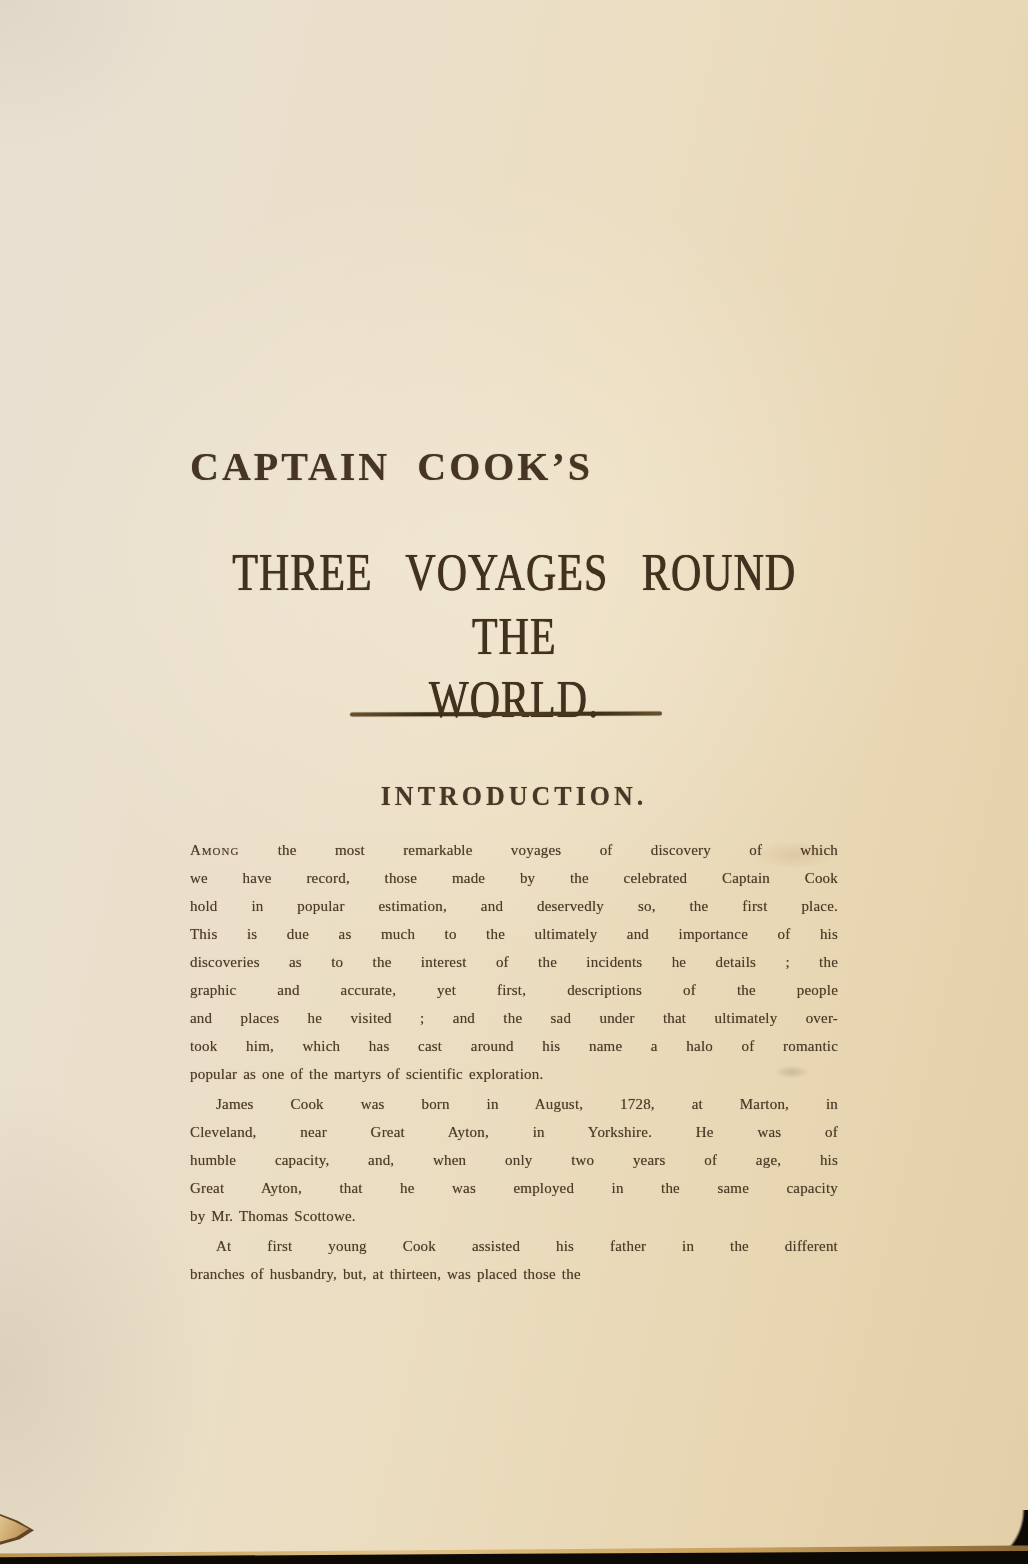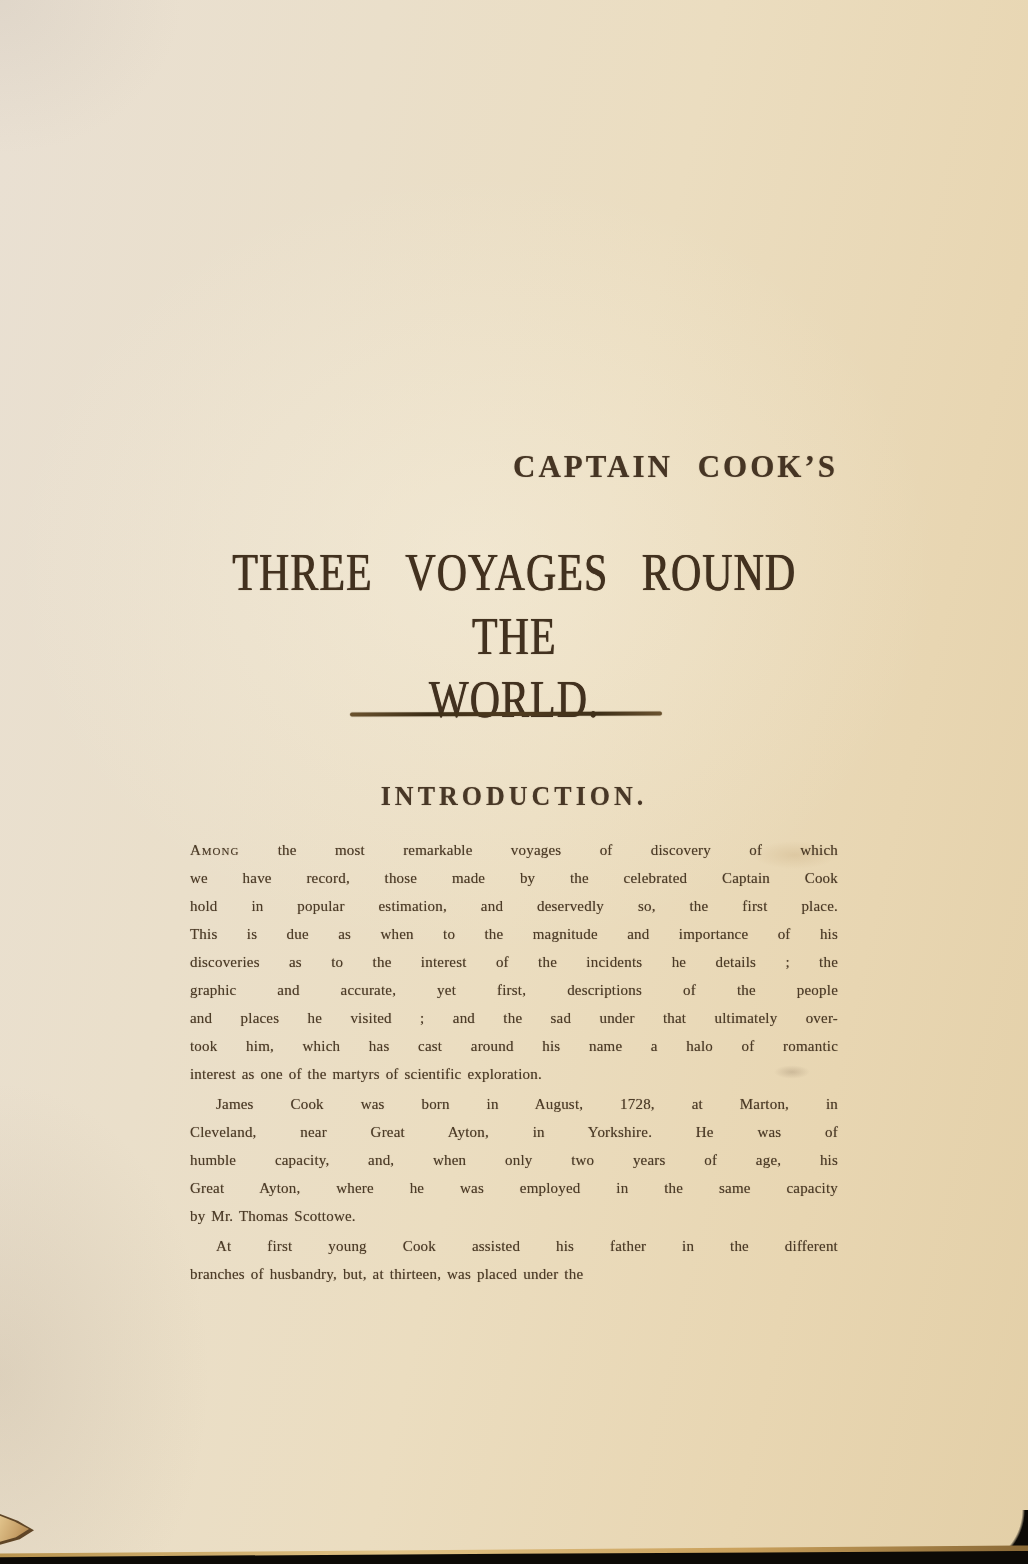--- a/index.html
+++ b/index.html
@@ -18,22 +18,22 @@
       radial-gradient(ellipse 260px 220px at 0% 0%, rgba(186,176,164,0.20), rgba(186,176,164,0) 70%),
       radial-gradient(ellipse 300px 420px at 0% 88%, rgba(168,150,126,0.20), rgba(168,150,126,0) 70%),
       radial-gradient(ellipse 620px 520px at 46% 36%, rgba(250,244,228,0.40), rgba(250,244,228,0) 75%),
       linear-gradient(103deg, #e9e0d3 0%, #eadfca 28%, #ebddc0 52%, #e8d6b2 78%, #e3cfa7 100%);
   }
 
   .ink { color: #4c3b27; text-shadow: 0 0 0.8px rgba(76,59,39,0.55); }
 
   .series-title {
     position: absolute; top: 450px; left: 190px; width: 648px;
-    text-align: right;
-    font-size: 31px; line-height: 34px; font-weight: bold;
+    text-align: left;
+    font-size: 40px; line-height: 34px; font-weight: bold;
     letter-spacing: 3px; word-spacing: 14px;
     color: #463524; text-shadow: 0 0 1px rgba(70,53,36,0.5);
   }
 
   .main-title {
     position: absolute; top: 541px; left: 190px; width: 648px;
     text-align: center;
     font-size: 42px; line-height: 51px; font-weight: normal;
     letter-spacing: 1px; word-spacing: 22px;
     transform: scaleY(1.25); transform-origin: top center;
@@ -108,37 +108,37 @@
 
   <div class="title-rule"></div>
 
   <div class="intro-heading">INTRODUCTION.</div>
 
   <div class="body-text ink">
     <div class="paragraph">
         <div class="line"><span class="smallcaps">Among</span> the most remarkable voyages of discovery of which</div>
         <div class="line">we have record, those made by the celebrated Captain Cook</div>
         <div class="line">hold in popular estimation, and deservedly so, the first place.</div>
-        <div class="line">This is due as when to the magnitude and importance of his</div>
+        <div class="line">This is due as much to the ultimately and importance of his</div>
         <div class="line">discoveries as to the interest of the incidents he details ; the</div>
         <div class="line">graphic and accurate, yet first, descriptions of the people</div>
         <div class="line">and places he visited ; and the sad under that ultimately over-</div>
         <div class="line">took him, which has cast around his name a halo of romantic</div>
-        <div class="line last">interest as one of the martyrs of scientific exploration.</div>
+        <div class="line last">popular as one of the martyrs of scientific exploration.</div>
       </div>
     <div class="paragraph">
         <div class="line indent">James Cook was born in August, 1728, at Marton, in</div>
         <div class="line">Cleveland, near Great Ayton, in Yorkshire.  He was of</div>
         <div class="line">humble capacity, and, when only two years of age, his</div>
-        <div class="line">Great Ayton, where he was employed in the same capacity</div>
+        <div class="line">Great Ayton, that he was employed in the same capacity</div>
         <div class="line last">by Mr. Thomas Scottowe.</div>
       </div>
     <div class="paragraph">
         <div class="line indent">At first young Cook assisted his father in the different</div>
-        <div class="line last">branches of husbandry, but, at thirteen, was placed under the</div>
+        <div class="line last">branches of husbandry, but, at thirteen, was placed those the</div>
       </div>
   </div>
 
   <div class="corner-br"></div>
   <div class="edge-gold"></div>
   <div class="edge-black"></div>
   <div class="notch-dark"></div>
   <div class="notch-tan"></div>
 
 </div>

